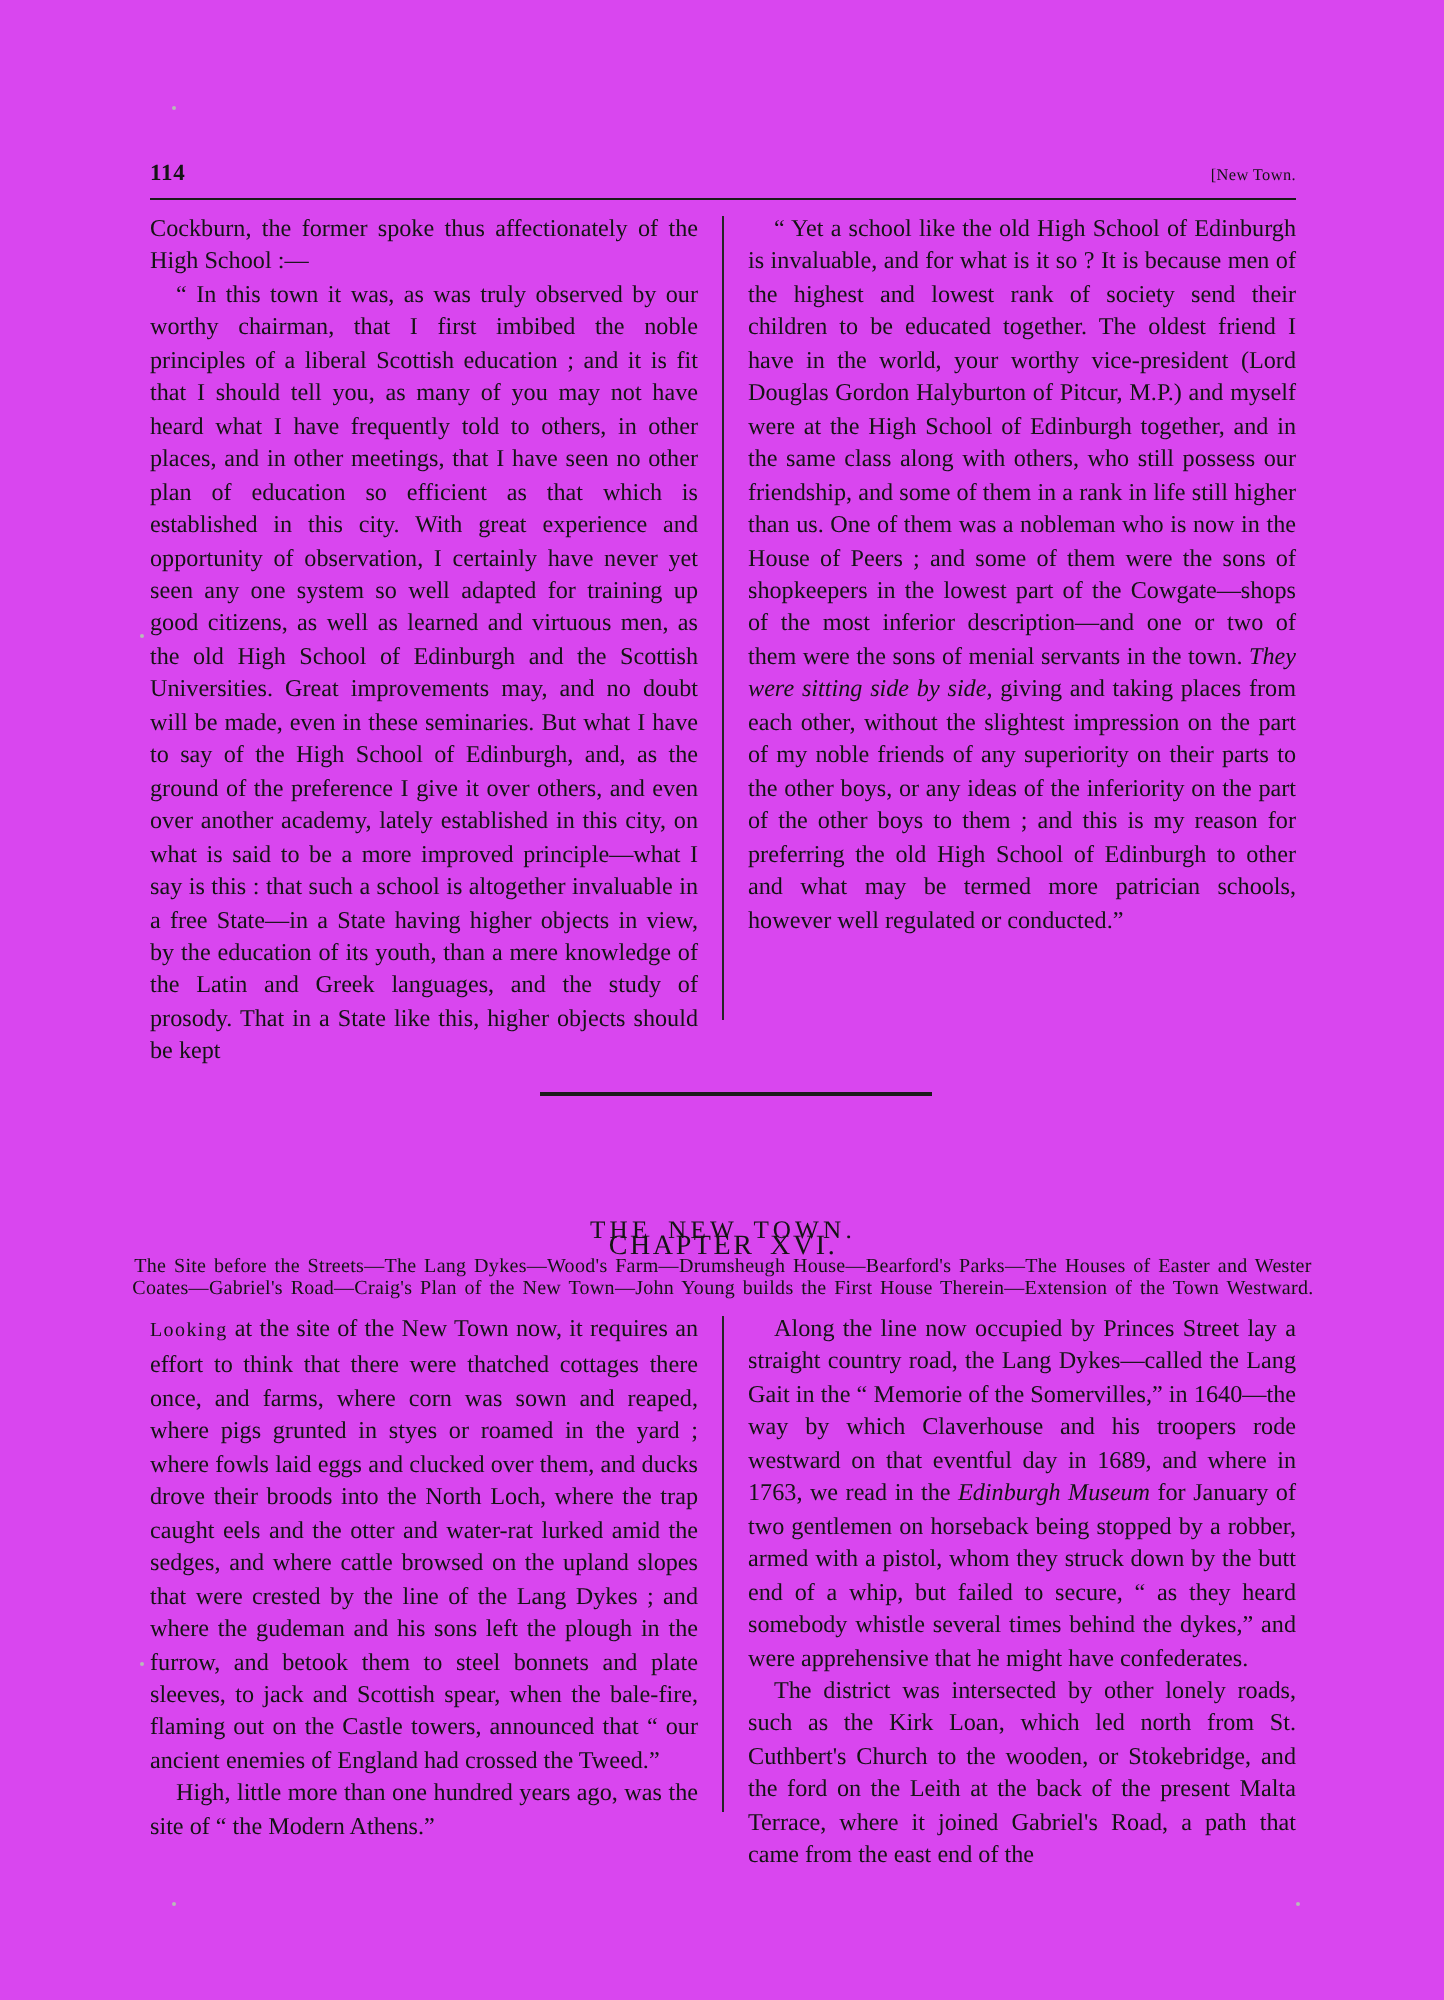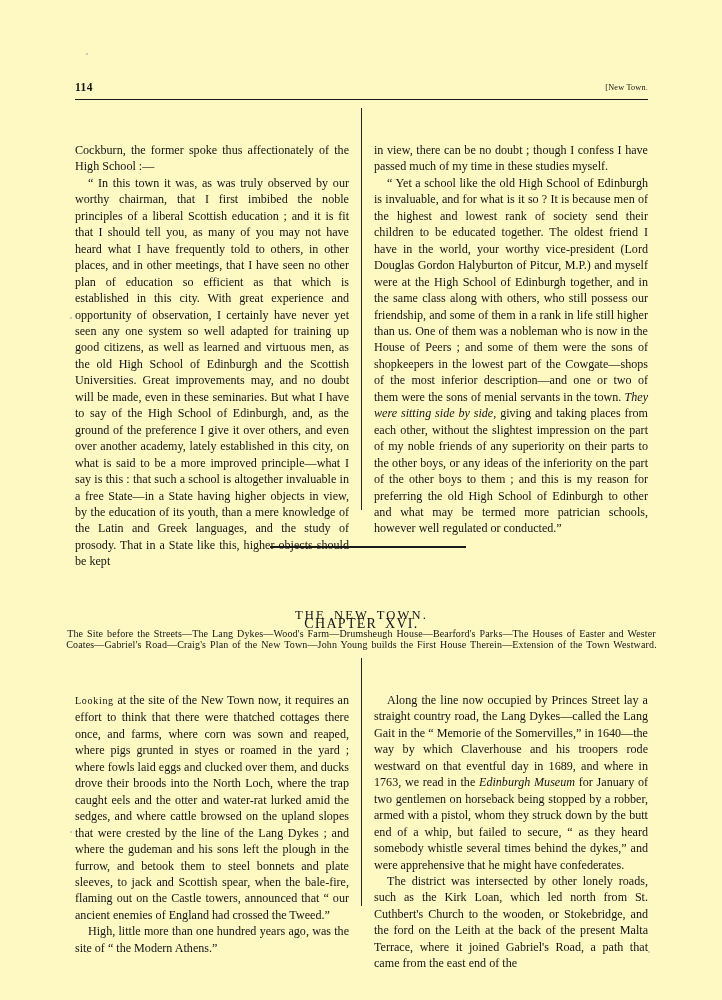--- a/index.html
+++ b/index.html
@@ -14,21 +14,21 @@
     font-family: "Liberation Serif", "DejaVu Serif", serif;
     color: #141414;
     overflow: hidden;
   }
 
   .page {
     position: absolute;
     left: 0; top: 0;
     width: 722px;
     height: 1000px;
-    background: #fef9c3;
+    background: #d946ef;
   }
 
   
   .runhead {
     position: absolute;
     left: 75px;
     top: 79px;
     width: 573px;
     height: 20px;
   }
@@ -75,21 +75,20 @@
   }
   .col {
     position: absolute;
     top: 0;
     width: 274px;
     font-size: 12.1px;
     line-height: 16.45px;
     text-align: justify;
     text-justify: inter-word;
     hyphens: none;
-    margin-top: 36px;
   }
   .col.left  { left: 0; }
   .col.right { left: 299px; }
 
   .col p {
     margin: 0;
     text-indent: 13px;
   }
   .col p.noindent { text-indent: 0; }
 
@@ -174,21 +173,20 @@
     <span class="runhead-sig">[New Town.</span>
   </div>
   <div class="runhead-rule"></div>
 
   <div class="colwrap" id="sec1">
     <div class="col left">
       <p class="noindent">Cockburn, the former spoke thus affectionately of the High School :—</p>
       <p>“ In this town it was, as was truly observed by our worthy chairman, that I first imbibed the noble principles of a liberal Scottish education ; and it is fit that I should tell you, as many of you may not have heard what I have frequently told to others, in other places, and in other meetings, that I have seen no other plan of education so efficient as that which is established in this city. With great experience and opportunity of observation, I certainly have never yet seen any one system so well adapted for training up good citizens, as well as learned and virtuous men, as the old High School of Edinburgh and the Scottish Universities. Great improvements may, and no doubt will be made, even in these seminaries. But what I have to say of the High School of Edinburgh, and, as the ground of the preference I give it over others, and even over another academy, lately established in this city, on what is said to be a more improved principle—what I say is this : that such a school is altogether invaluable in a free State—in a State having higher objects in view, by the education of its youth, than a mere knowledge of the Latin and Greek languages, and the study of prosody. That in a State like this, higher objects should be kept</p>
     </div>
     <div class="col right">
-      <p class="noindent">in view, there can be no doubt ; though I confess I have passed much of my time in these studies myself.</p>
       <p><span>“ Yet a school like the old High School of Edinburgh is invaluable, and for what is it so ? It is because men of the highest and lowest rank of society send their children to be educated together. The oldest friend I have in the world, your worthy vice-president (Lord Douglas Gordon Halyburton of Pitcur, M.P.) and myself were at the High School of Edinburgh together, and in the same class along with others, who still possess our friendship, and some of them in a rank in life still higher than us. One of them was a nobleman who is now in the House of Peers ; and some of them were the sons of shopkeepers in the lowest part of the Cowgate—shops of the most inferior description—and one or two of them were the sons of menial servants in the town. </span><i>They were sitting side by side,</i><span> giving and taking places from each other, without the slightest impression on the part of my noble friends of any superiority on their parts to the other boys, or any ideas of the inferiority on the part of the other boys to them ; and this is my reason for preferring the old High School of Edinburgh to other and what may be termed more patrician schools, however well regulated or conducted.”</span></p>
     </div>
   </div>
   <div class="coldiv" id="sec1-div"></div>
 
   <div class="orn-rule"></div>
   <div class="chapnum">CHAPTER XVI.</div>
   <div class="chaptitle">THE NEW TOWN.</div>
   <div class="chapsyn">The Site before the Streets—The Lang Dykes—Wood's Farm—Drumsheugh House—Bearford's Parks—The Houses of Easter and Wester Coates—Gabriel's Road—Craig's Plan of the New Town—John Young builds the First House Therein—Extension of the Town Westward.</div>
 

